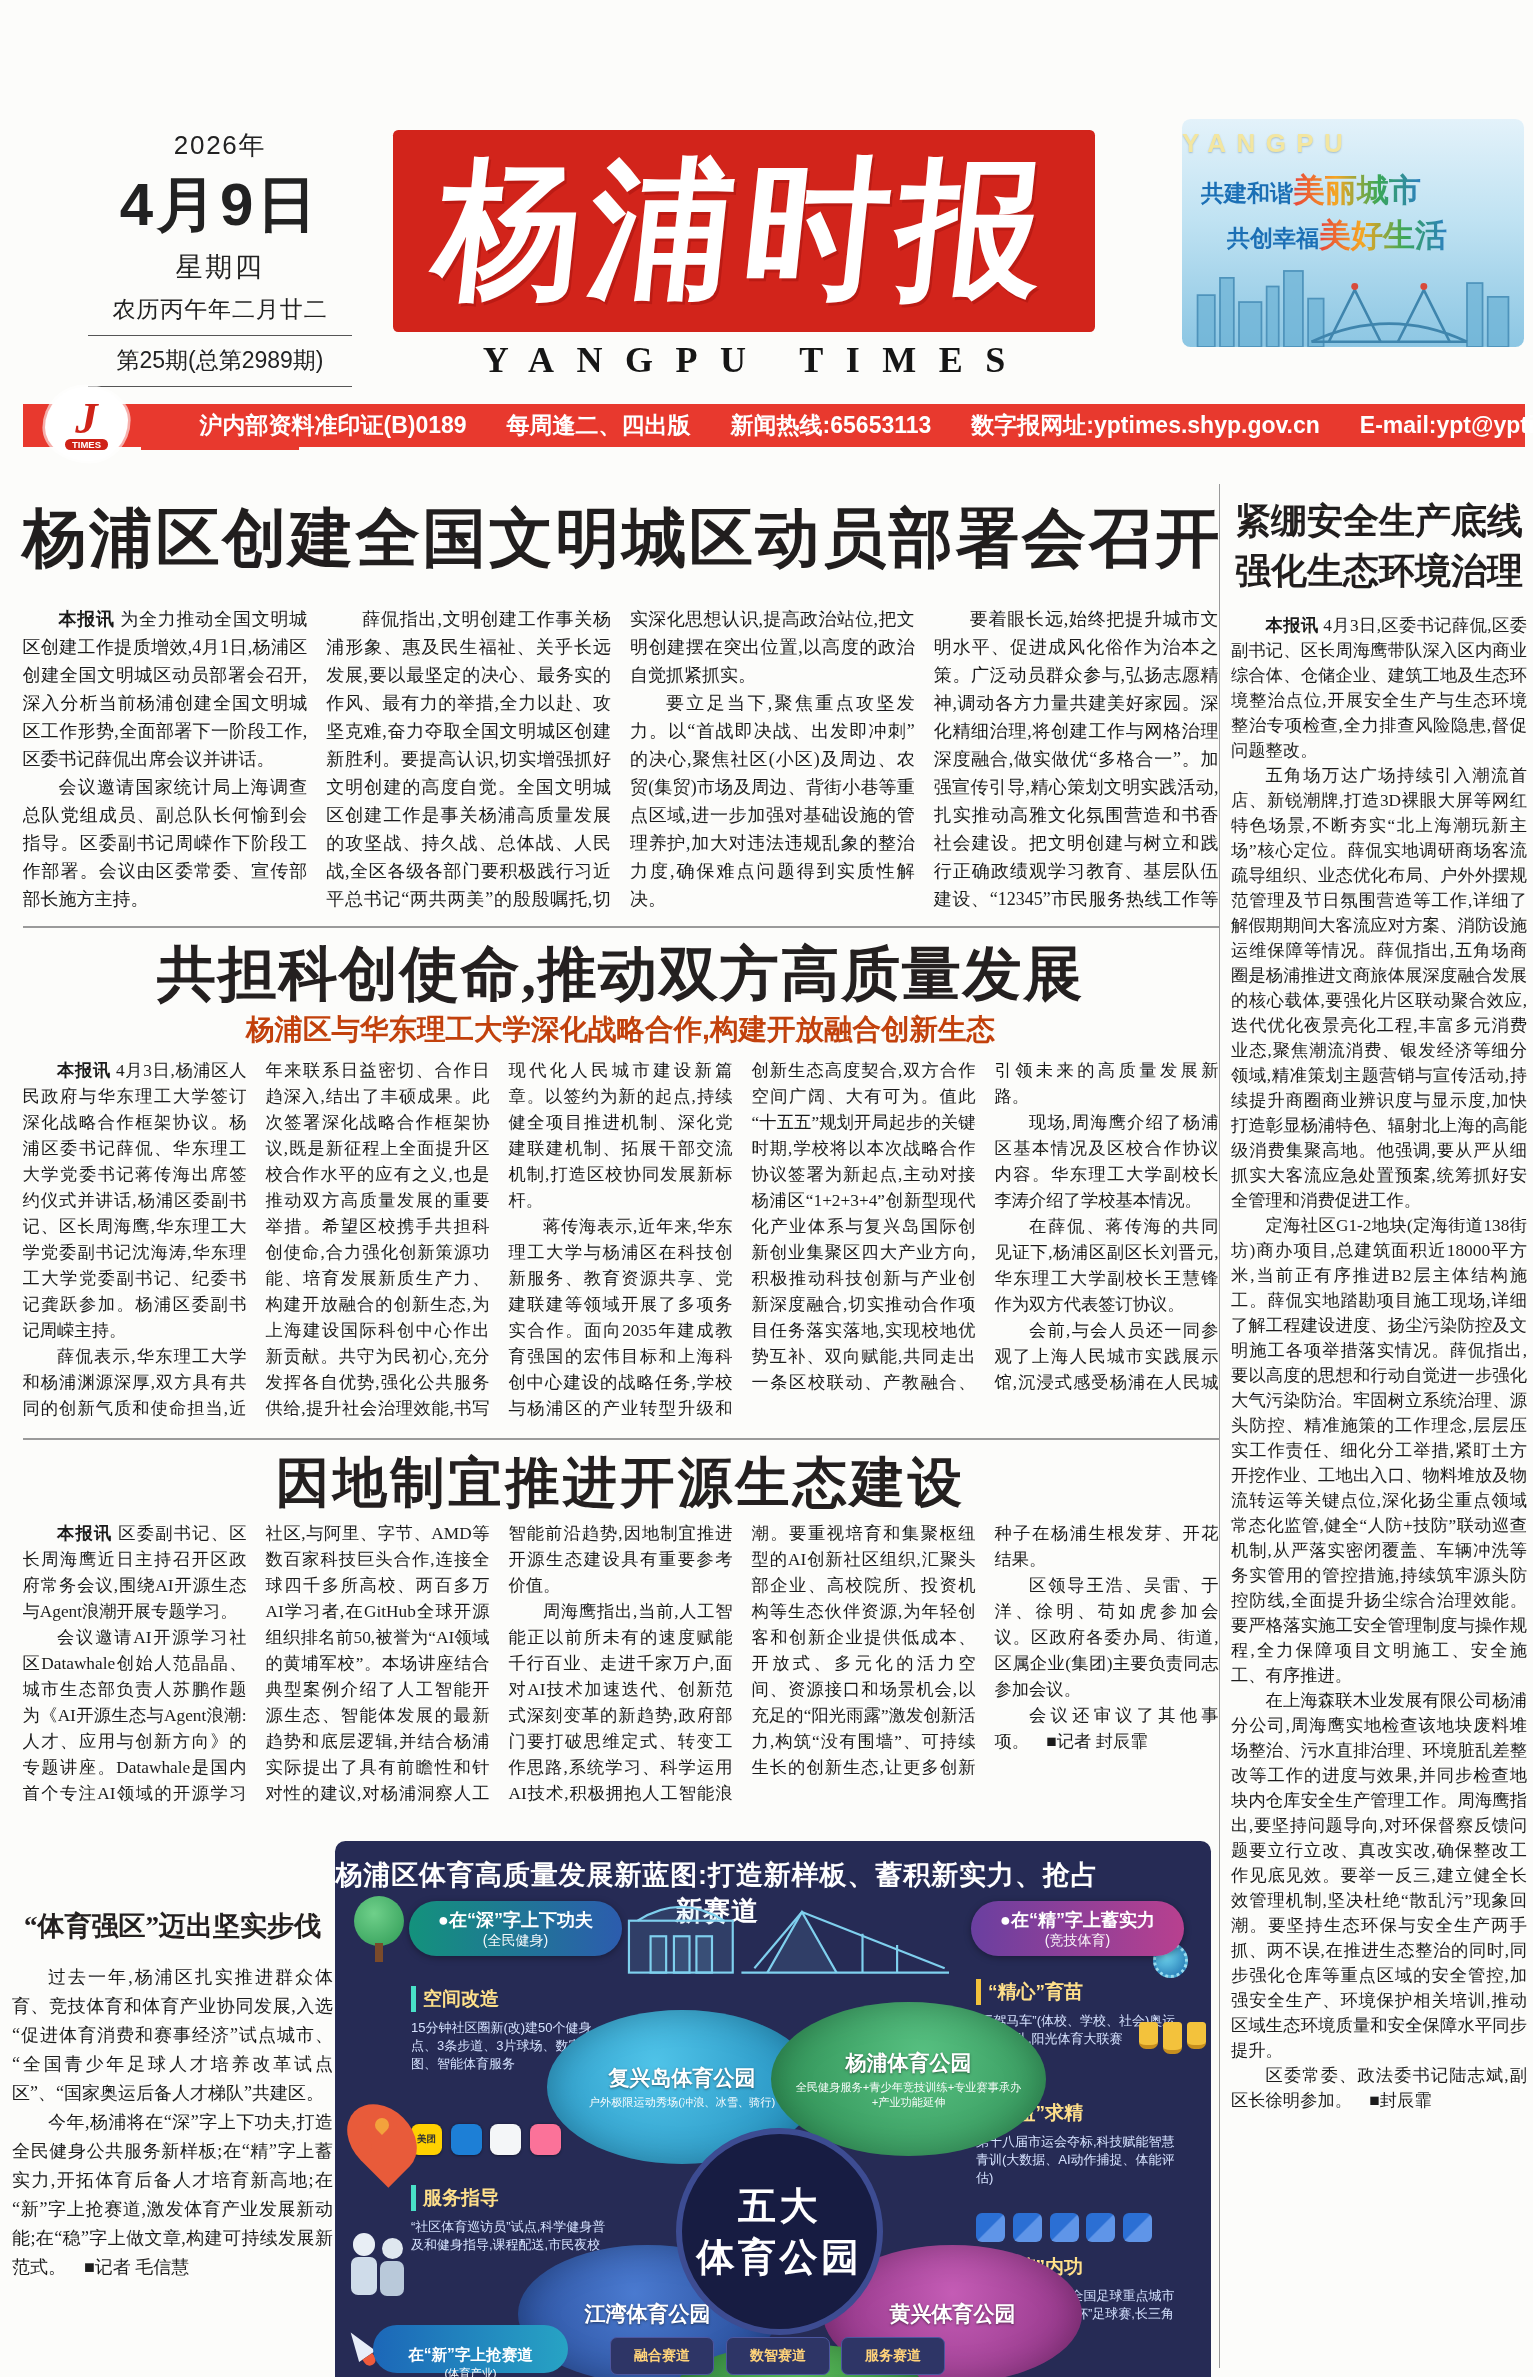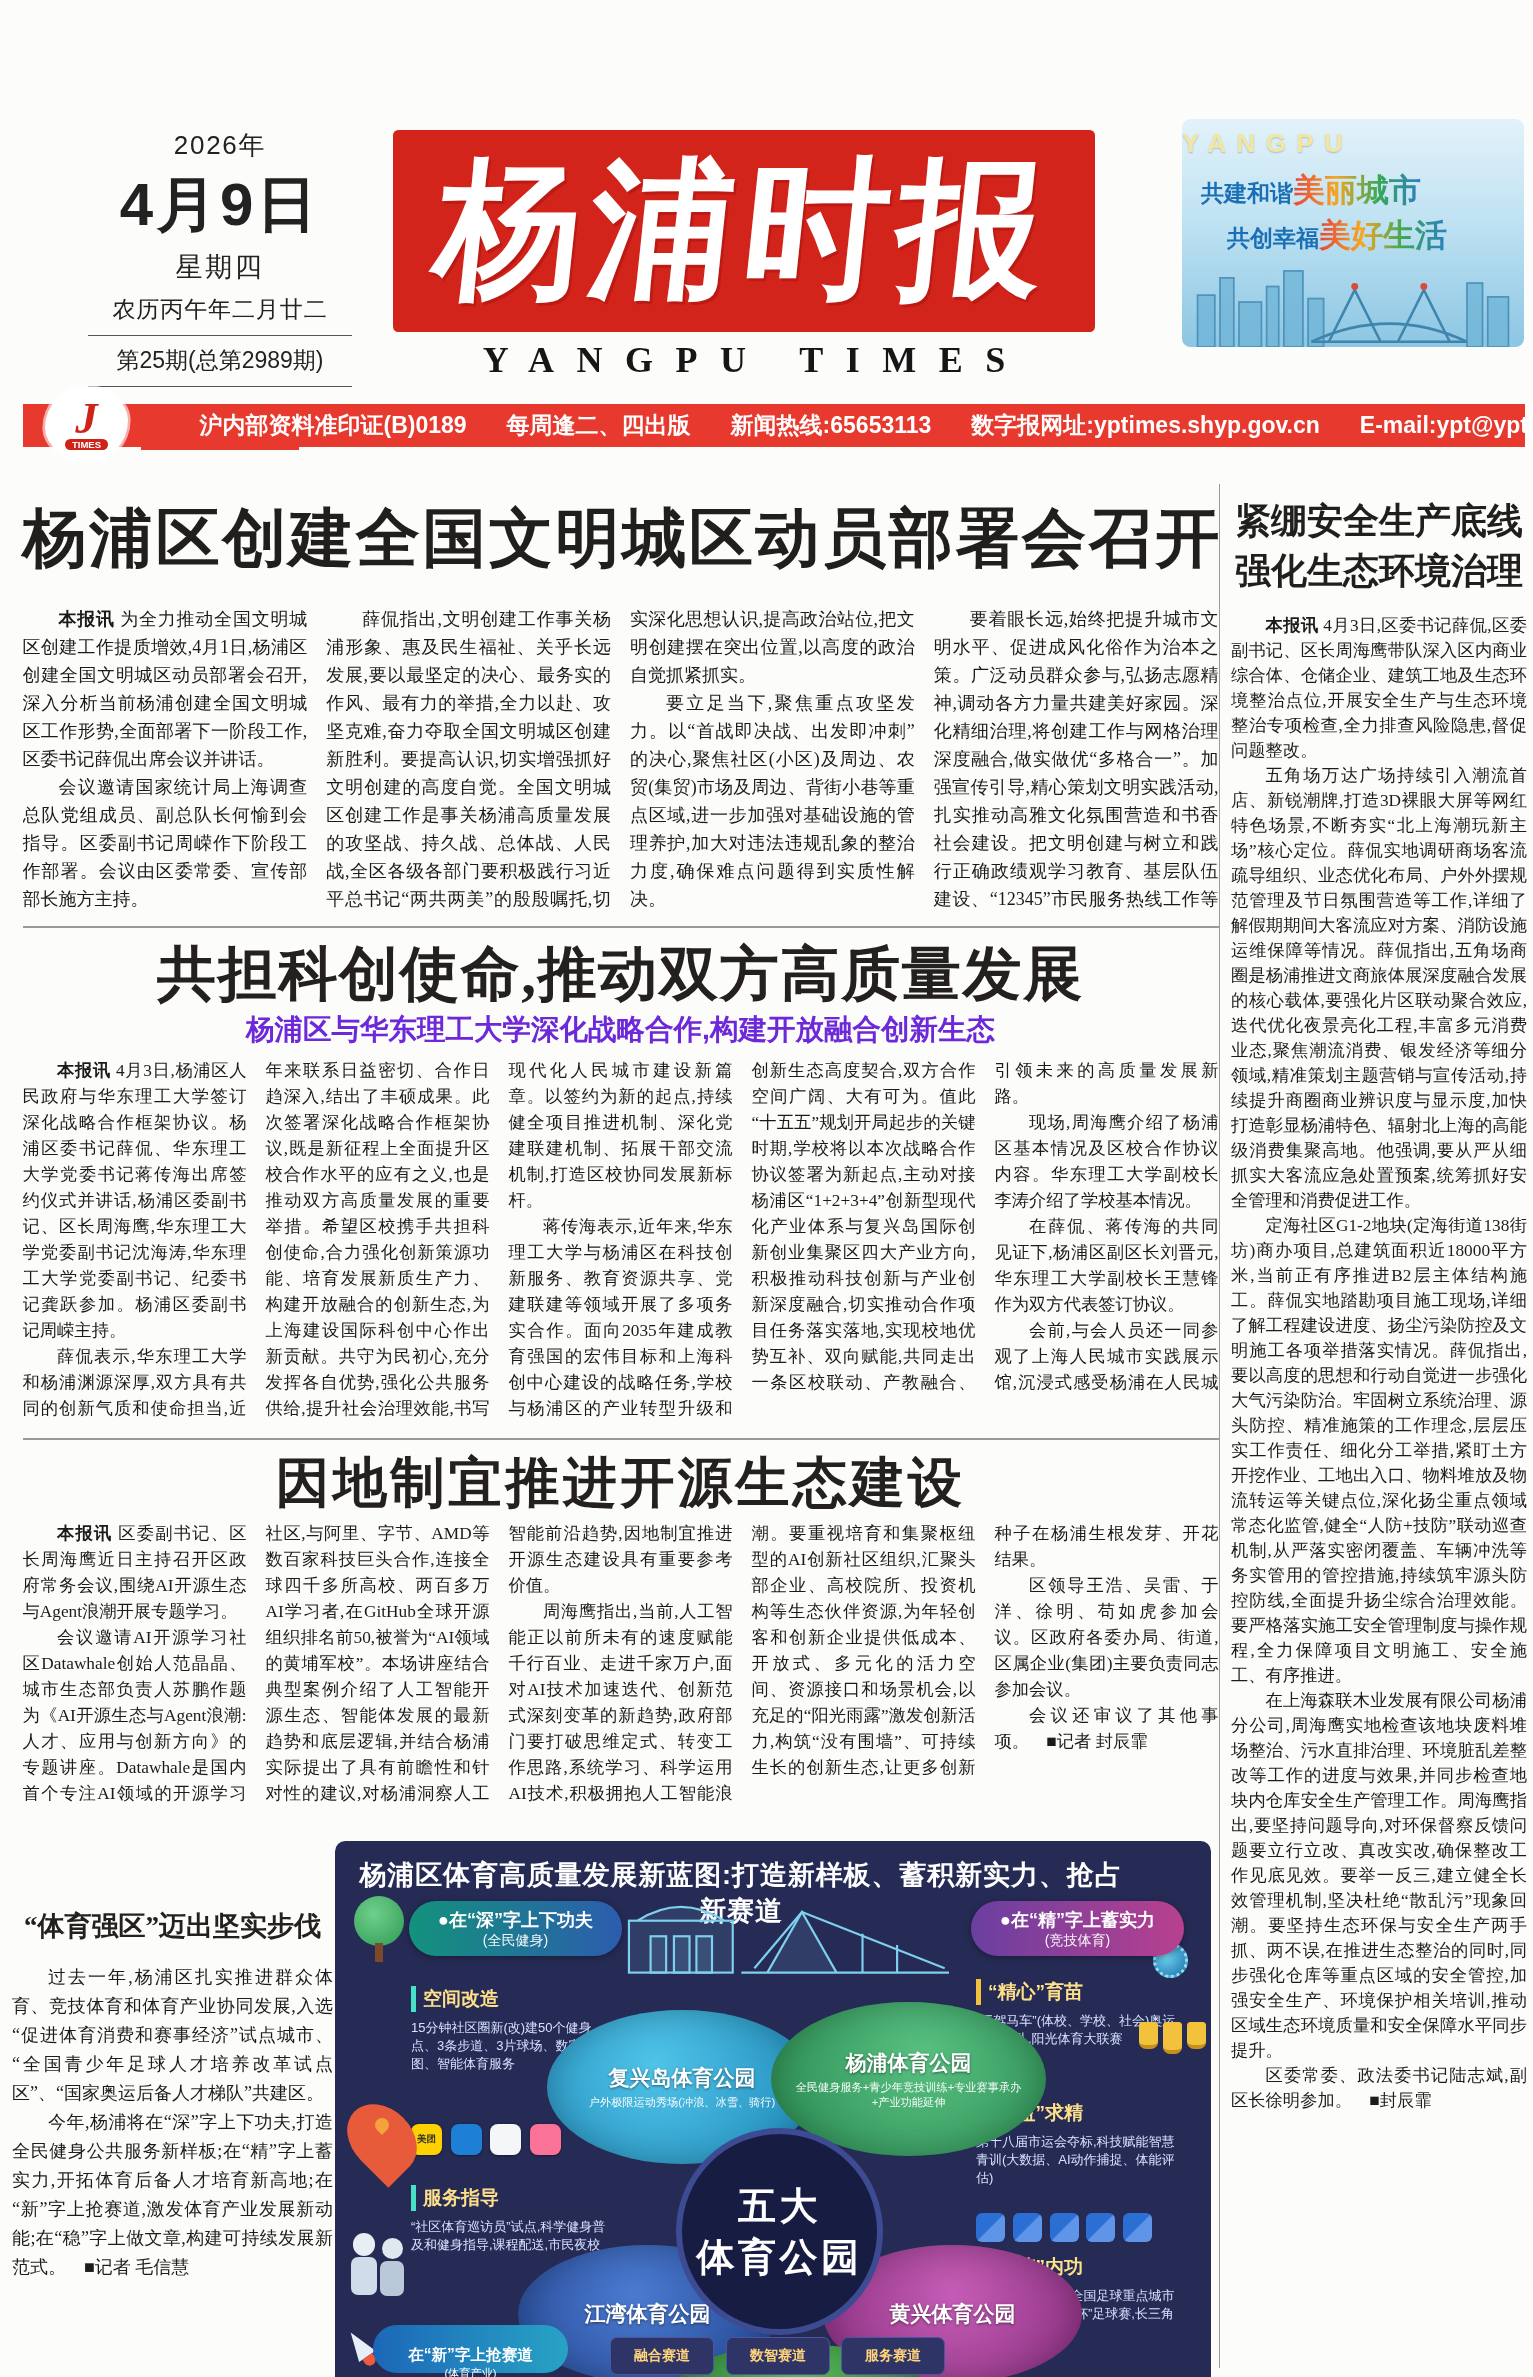--- a/index.html
+++ b/index.html
@@ -43,21 +43,21 @@
           box-shadow:0 0 0 2.6px rgba(255,255,255,.6);display:flex;flex-direction:column;align-items:center;justify-content:center;}
   #jplogo .glyph{font-family:"Liberation Serif",serif;font-style:italic;font-weight:900;font-size:45px;color:#cf2318;line-height:41px;}
   #jplogo .sub{font-size:9.5px;color:#fff;background:#cf2318;padding:0 7px;border-radius:5.2px;font-family:"Liberation Sans",sans-serif;font-weight:bold;}
   
   .mainrule{left:22.5px;width:1196px;height:1.7px;background:#9a9a9a;}
   #h1{left:22.5px;top:500px;width:1196px;font-family:"Liberation Sans",sans-serif;font-weight:900;
       font-size:64px;line-height:1.2;color:#211e1e;text-align:justify;text-align-last:justify;letter-spacing:-0.9px;}
   .serif-head{font-family:"Liberation Serif",serif;font-weight:900;color:#242020;text-align:center;}
   #h2{left:22.5px;top:935px;width:1196px;font-size:59px;letter-spacing:1.7px;}
   #h2sub{left:22.5px;top:1011px;width:1196px;text-align:center;font-family:"Liberation Sans",sans-serif;
-         font-weight:bold;font-size:28.5px;color:#6d28d9;}
+         font-weight:bold;font-size:28.5px;color:#c2410c;}
   #h3{left:22.5px;top:1447px;width:1196px;font-size:54px;letter-spacing:3.5px;}
   .cols{text-align:justify;color:#1b1b1b;}
   .cols p{margin:0;text-indent:2em;}
   #a1body{left:22.5px;top:605px;width:1196px;height:315px;column-count:4;column-gap:19px;
           font-size:18px;line-height:28px;overflow:hidden;}
   #a2body{left:22.5px;top:1058px;width:1196px;height:377px;column-count:5;column-gap:19px;
           font-size:17.3px;line-height:26px;overflow:hidden;}
   #a3body{left:22.5px;top:1521px;width:1196px;height:287px;column-count:5;column-gap:19px;
           font-size:17.3px;line-height:26px;overflow:hidden;}
   
@@ -70,21 +70,21 @@
   #vrule{left:1219px;top:484px;width:0.9px;height:1884px;background:#9a9a9a;}
   #sidebar{left:1231px;top:496px;width:296px;}
   #sidebar .head{font-family:"Liberation Sans",sans-serif;font-weight:900;font-size:36px;line-height:50px;
                  text-align:center;color:#211e1e;}
   #sidebar .body{margin-top:17.3px;font-size:17.3px;line-height:25px;text-align:justify;}
   #sidebar .body p{margin:0;text-indent:2em;}
   
   #infog{left:335px;top:1841px;width:876px;height:537px;background:#262b55;border-radius:10.4px 10.4px 0 0;overflow:hidden;
          font-family:"Liberation Sans",sans-serif;color:#fff;}
   #infog .ab{position:absolute;}
-  #infog-title{top:15.6px;left:0;width:764px;text-align:center;font-weight:900;font-size:27px;color:#fff;letter-spacing:0.9px;padding-left:24px;}
+  #infog-title{top:15.6px;left:0;width:764px;text-align:center;font-weight:900;font-size:27px;color:#fff;letter-spacing:0.9px;}
   .pill{height:55px;border-radius:29px;display:flex;flex-direction:column;align-items:center;justify-content:center;
         box-shadow:0 1.7px 7px rgba(0,0,0,.35);}
   .pill .t{font-weight:700;font-size:18px;} .pill .s{font-size:14px;opacity:.95;}
   #pill-deep{left:74px;top:60px;width:213px;background:linear-gradient(90deg,#13927c,#2c5cae);}
   #pill-jing{left:636px;top:60px;width:213px;background:linear-gradient(90deg,#6a3fa0,#b8408f);}
   #pill-new{left:38px;top:484px;width:195px;height:48px;border-radius:26px;background:linear-gradient(90deg,#1c67b8,#27a3c4);
             display:flex;flex-direction:column;align-items:center;justify-content:center;}
   #pill-new .t{font-weight:900;font-size:15.6px;margin-top:28px;} #pill-new .s{font-size:11.2px;}
   .ibox{width:206px;}
   .ibox .bt{font-weight:900;font-size:19px;color:#ffe08a;border-left:5.2px solid #49e0c8;padding-left:7px;}

